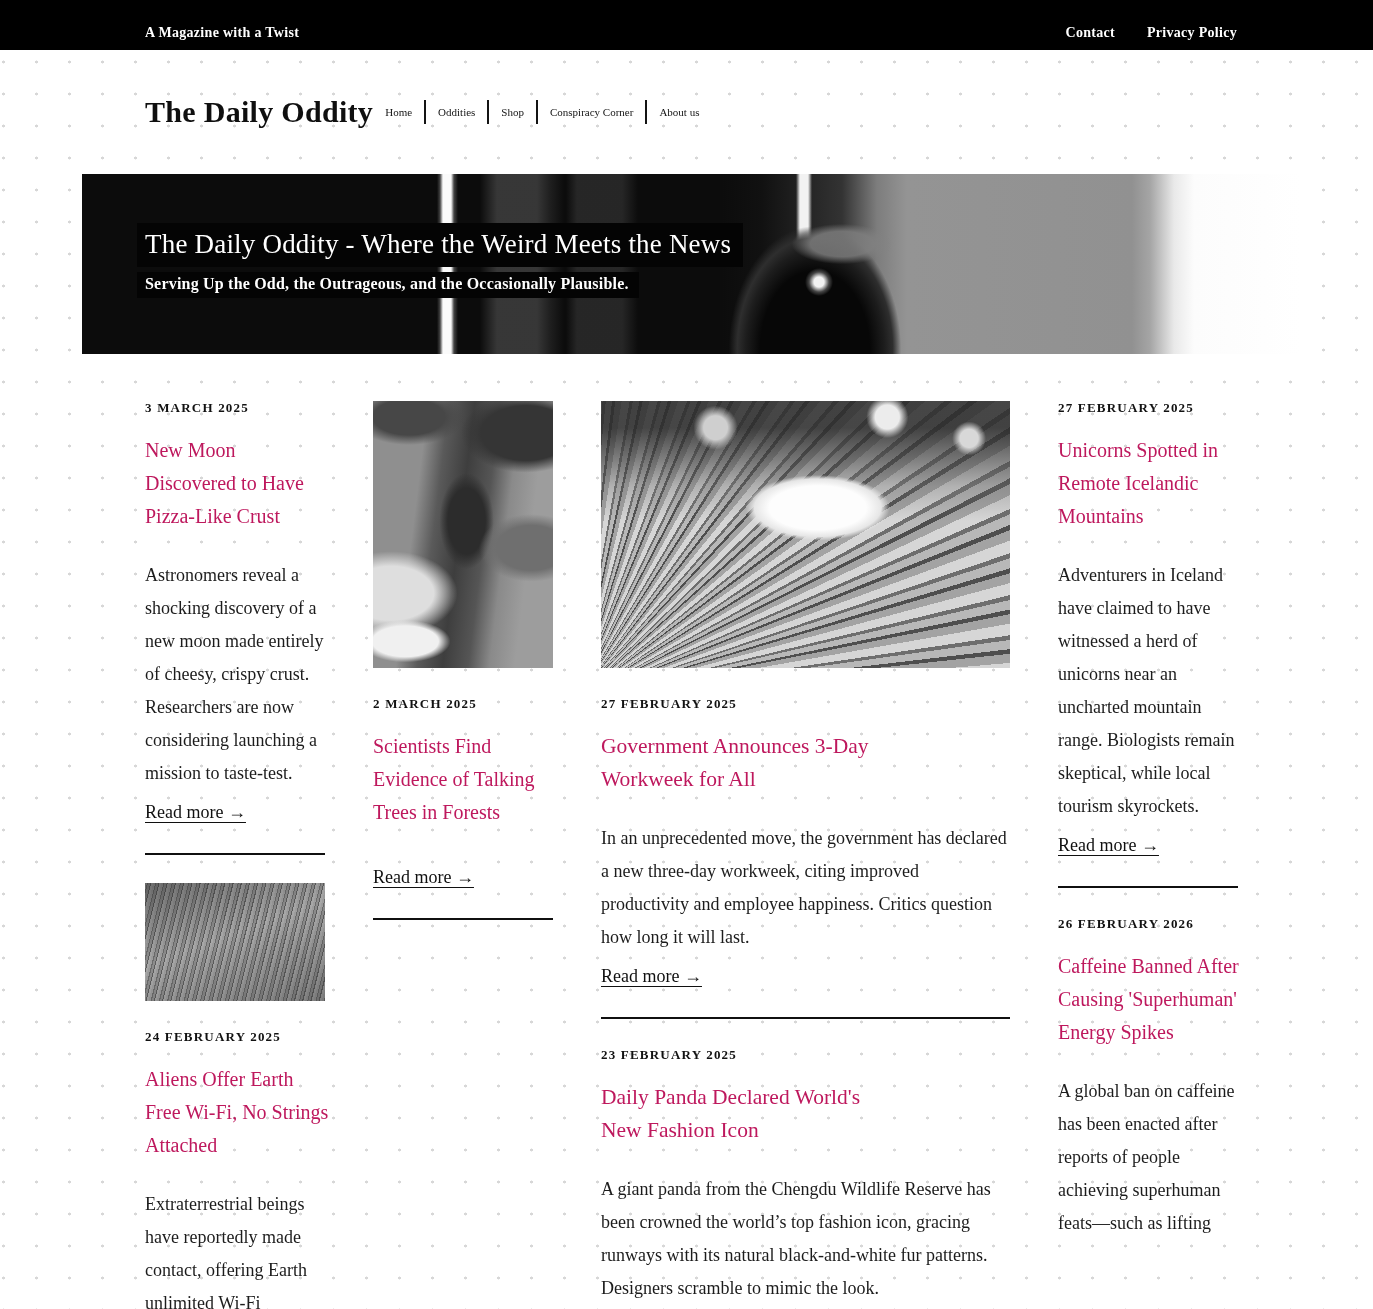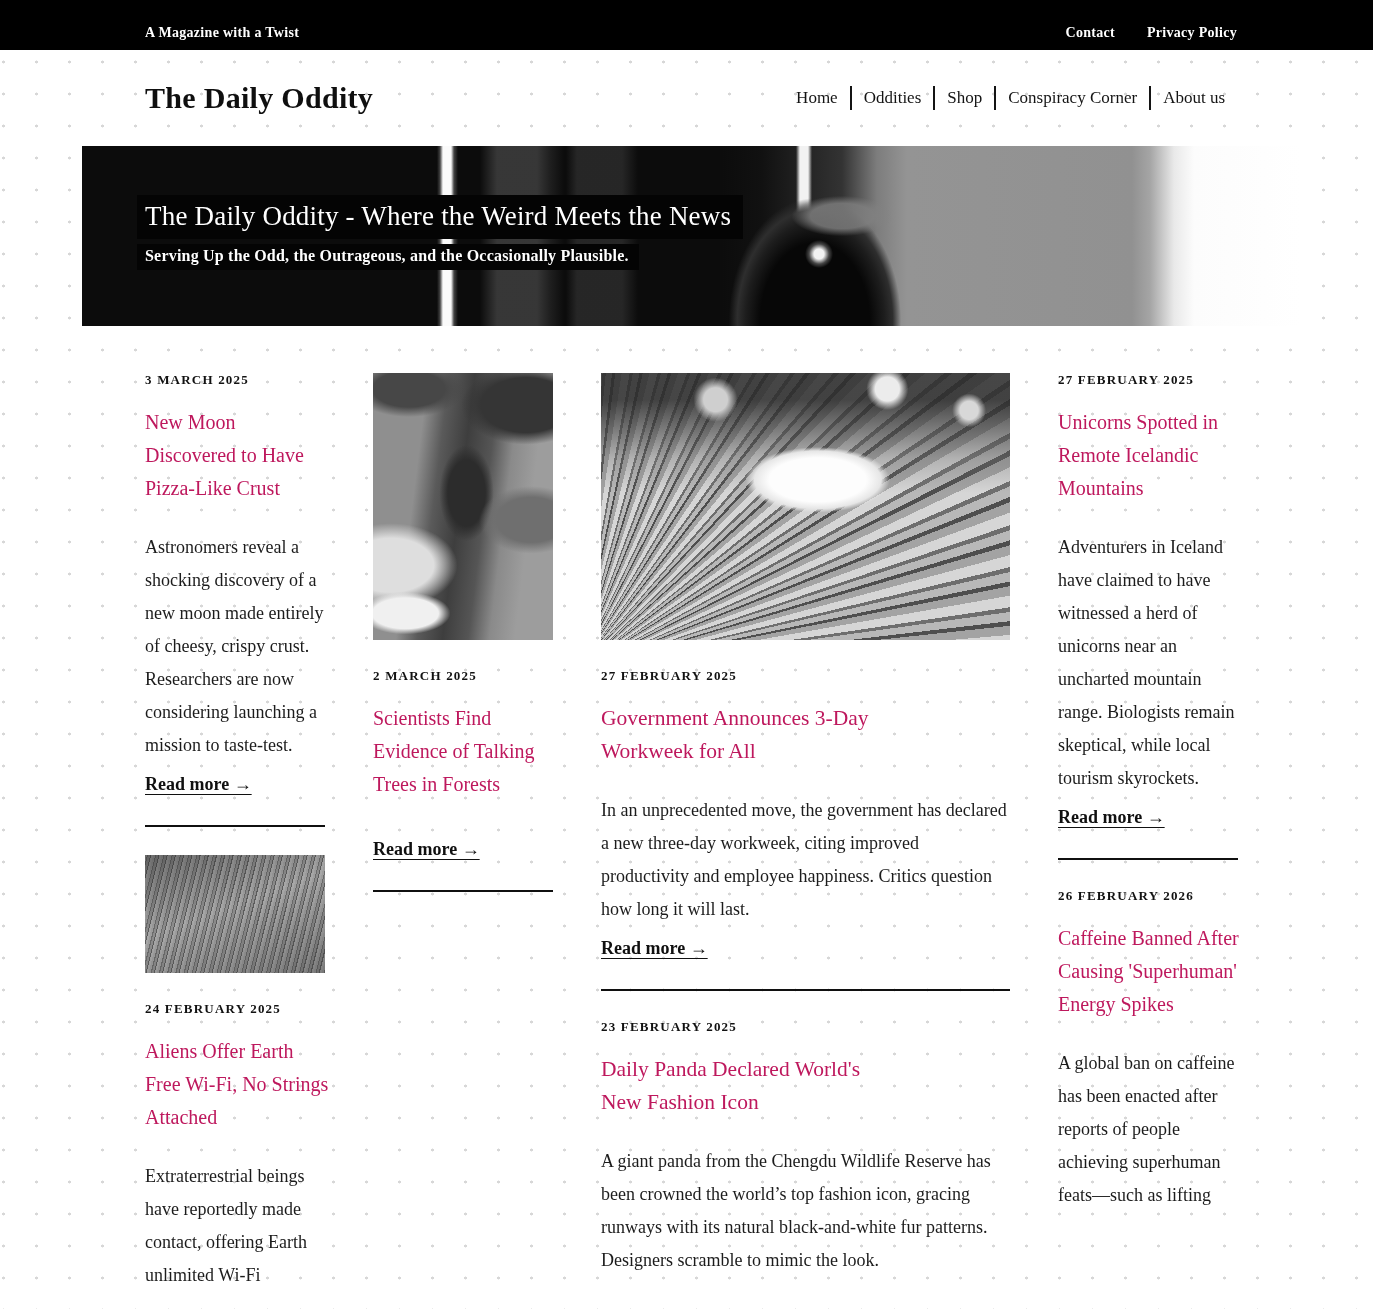--- a/index.html
+++ b/index.html
@@ -13,25 +13,25 @@
   a{cursor:pointer;}
   
   .topbar{
     height:34px;background:#000;color:#fff;display:flex;align-items:center;
     justify-content:space-between;padding:16px 136px 0 145px;
     font-size:14px;font-weight:bold;letter-spacing:.3px;
   }
   .topbar-links a{color:#fff;text-decoration:none;margin-left:28px;font-weight:bold;}
   
   .siteheader{
-    height:96px;display:flex;align-items:center;justify-content:space-between;
+    height:124px;display:flex;align-items:center;
     padding:0 136px 0 145px;
   }
   .site-title{font-size:30px;font-weight:bold;color:#0f0f0f;letter-spacing:.3px;text-decoration:none;}
-  .nav{display:flex;align-items:center;font-size:17px;}
+  .nav{display:flex;align-items:center;font-size:11px;}
   .nav a{color:#141414;text-decoration:none;padding:0 12px;white-space:nowrap;}
   .nav .sep{width:2px;height:24px;background:#141414;}
   
   .hero{
     position:relative;width:1219px;height:180px;margin-left:82px;overflow:hidden;
     background-image:
       
       radial-gradient(circle 14px at 737px 108px, rgba(255,255,255,.95) 0 5px, rgba(255,255,255,.25) 10px, transparent 14px),
       
       radial-gradient(ellipse 70px 28px at 760px 70px, rgba(130,130,130,.8) 0 45%, transparent 72%),
@@ -63,21 +63,21 @@
     display:grid;grid-template-columns:180px 180px 409px 180px;column-gap:48px;
     width:1093px;margin:44px 0 0 145px;align-items:start;
   }
   .date{font-size:13px;font-weight:bold;letter-spacing:1.2px;margin:2px 0 18px;color:#121212;}
   .headline{font-size:20px;font-weight:normal;line-height:33px;margin:0 0 26px;color:#be185d;}
   .col-narrow .headline{width:186px;}
   .col-wide .headline{max-width:272px;font-size:21.5px;}
   .excerpt{font-size:18px;line-height:33px;margin:0;color:#1c1c1c;}
   .col-narrow .excerpt{width:190px;}
   .readmore{
-    display:inline-block;margin:12px 0 0;font-size:18px;font-weight:bold;
+    display:inline-block;margin:12px 0 0;font-size:18px;font-weight:normal;
     color:#101010;text-decoration:underline;text-underline-offset:4px;
   }
   .divider{border:0;border-top:2px solid #101010;margin:30px 0 28px;width:100%;}
   .photo{margin:3px 0 28px;background-repeat:no-repeat;}
   
   .photo-tree{
     width:180px;height:267px;
     background-image:
       radial-gradient(ellipse 60px 28px at 18% 90%, #f0f0f0 0 55%, transparent 75%),
       radial-gradient(ellipse 95px 60px at 10% 72%, #dedede 0 45%, transparent 70%),

